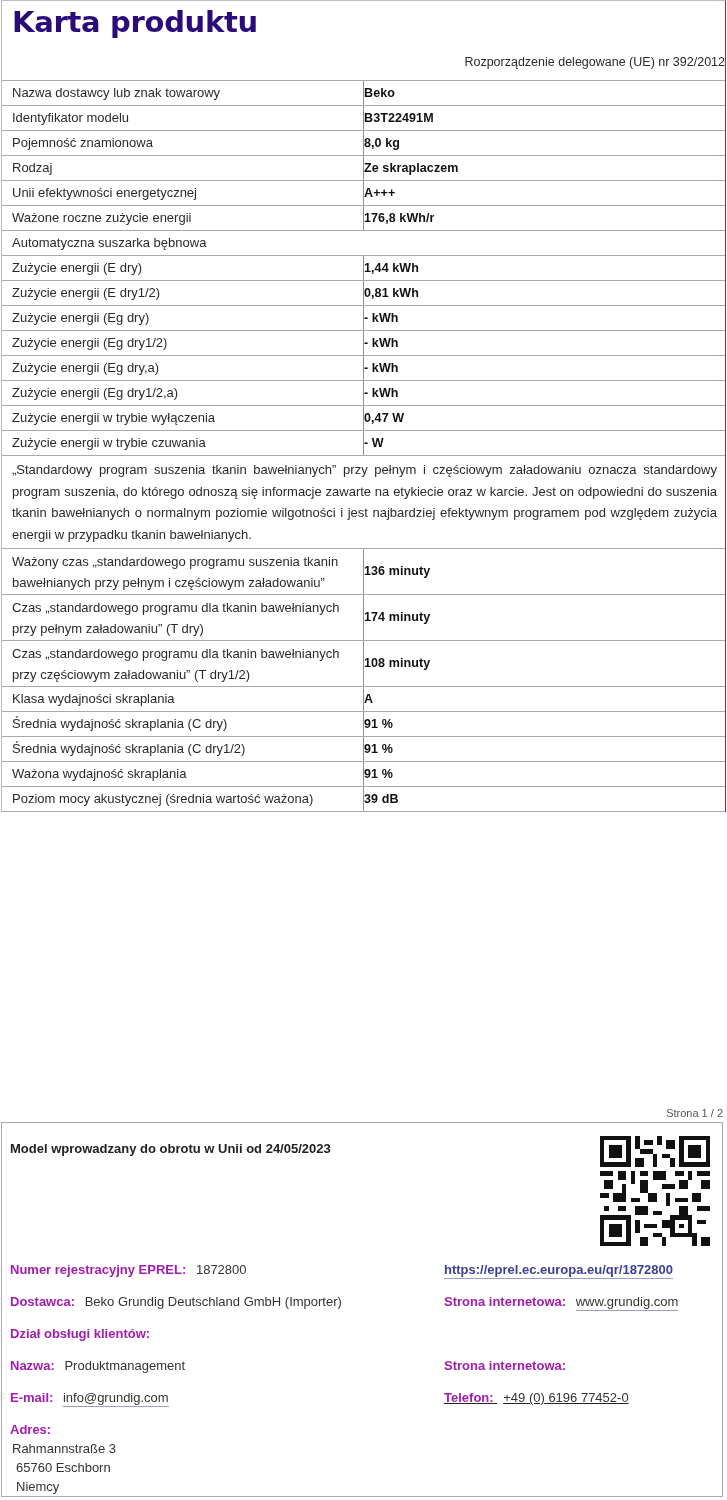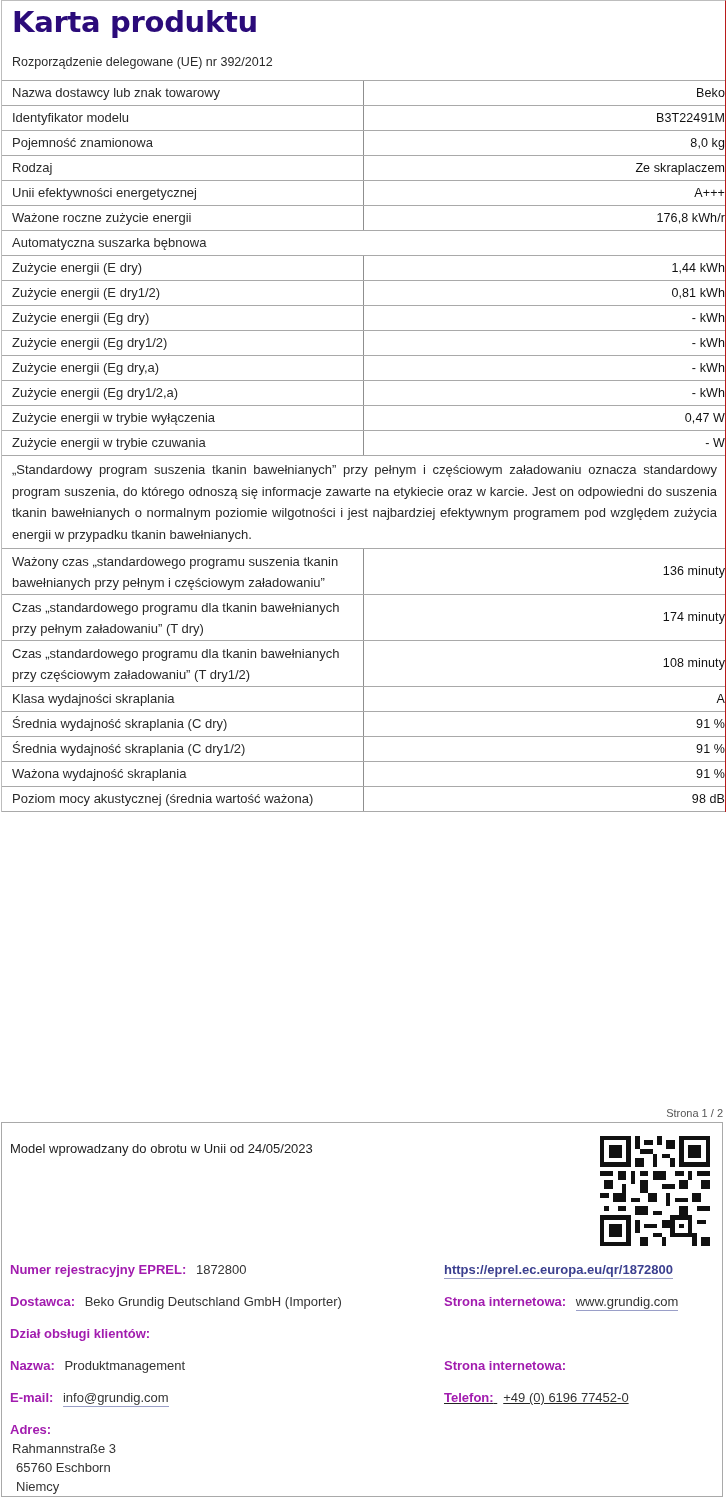--- a/index.html
+++ b/index.html
@@ -10,41 +10,41 @@
   }
   .sheet {
     position: absolute; left: 1px; top: 0; width: 723px;
     border-left: 1px solid #bdbdbd; border-right: 1px solid #b91c1c; border-top: 1px solid #bdbdbd;
   }
   .title {
     font-family: "DejaVu Sans", sans-serif;
     font-weight: bold; font-size: 29px; color: #2b0b7a;
     padding: 4px 0 0 10px; height: 42px; letter-spacing: -0.3px;
   }
-  .subtitle { padding: 8px 0 0 10px; height: 25px; font-size: 12.5px; color: #2a2a2a; }
+  .subtitle { padding: 8px 0 0 10px; height: 25px; font-size: 12.5px; color: #2a2a2a; text-align: right; }
   table.spec { border-collapse: collapse; width: 723px; table-layout: fixed; }
   table.spec td {
     border-top: 1px solid #a9a9a9; border-bottom: 1px solid #a9a9a9;
     height: 24px; padding: 0 0 0 10px; font-size: 13px; color: #2a2a2a; line-height: 16px;
   }
   table.spec td.val {
-    border-left: 1px solid #8f8f8f; text-align: right; padding: 0;
-    font-weight: normal; color: #111; font-size: 12.5px; letter-spacing: 0.1px;
+    border-left: 1px solid #8f8f8f; text-align: left; padding: 0;
+    font-weight: bold; color: #111; font-size: 12.5px; letter-spacing: 0.1px;
   }
   table.spec td.col1 { width: 351px; }
   table.spec tr.tall td { height: 45px; line-height: 21px; }
   table.spec td.para { padding: 3px 8px 3px 10px; line-height: 21.5px; text-align: justify; }
   .page-num {
     position: absolute; right: 4px; top: 1107px; font-size: 11px; color: #555;
   }
   .footer {
     position: absolute; left: 1px; top: 1122px; width: 722px; height: 375px;
     border: 1px solid #a9a9a9; box-sizing: border-box;
   }
-  .footer .intro { position: absolute; left: 8px; top: 18px; font-size: 13px; color: #222; }
+  .footer .intro { position: absolute; left: 8px; top: 18px; font-size: 13px; color: #222; font-weight: bold; }
   .qr { position: absolute; left: 598px; top: 13px; width: 110px; height: 110px; }
   .frow { position: absolute; font-size: 13px; color: #222; }
   .frow .lbl { font-weight: bold; color: #a21caf; }
   .frow .v { margin-left: 6px; color: #333; }
   .link { color: #3b3f8f; text-decoration: none; border-bottom: 1px solid #9a9fc8; padding-bottom: 1px; }
   .addr { position: absolute; left: 10px; top: 316px; font-size: 13px; line-height: 19px; color: #333; }
 </style>
 </head>
 <body>
 
@@ -139,21 +139,21 @@
       <tr>
           <td class="col1">Średnia wydajność skraplania (C dry1/2)</td>
           <td class="val">91 %</td>
         </tr>
       <tr>
           <td class="col1">Ważona wydajność skraplania</td>
           <td class="val">91 %</td>
         </tr>
       <tr>
           <td class="col1">Poziom mocy akustycznej (średnia wartość ważona)</td>
-          <td class="val">98 dB</td>
+          <td class="val">39 dB</td>
         </tr>
     </tbody>
   </table>
 </div>
 
 <div class="page-num">Strona 1 / 2</div>
 
 <div class="footer">
   <div class="intro">Model wprowadzany do obrotu w Unii od 24/05/2023</div>
 

